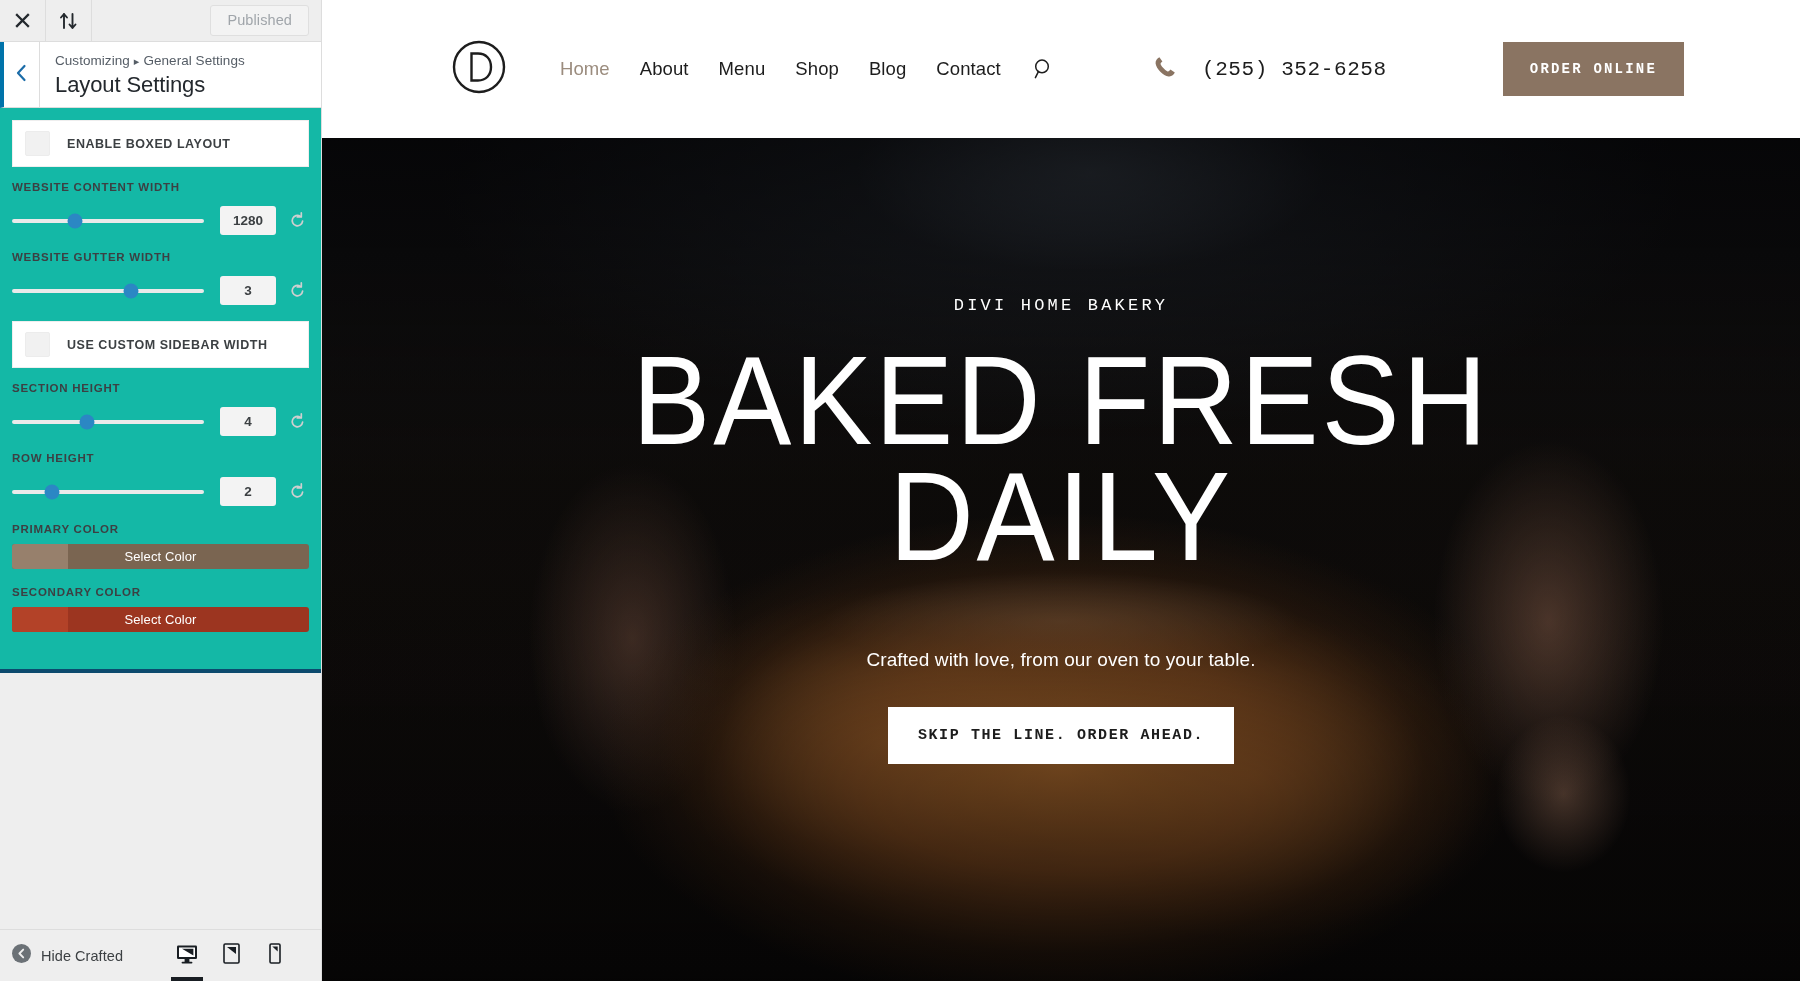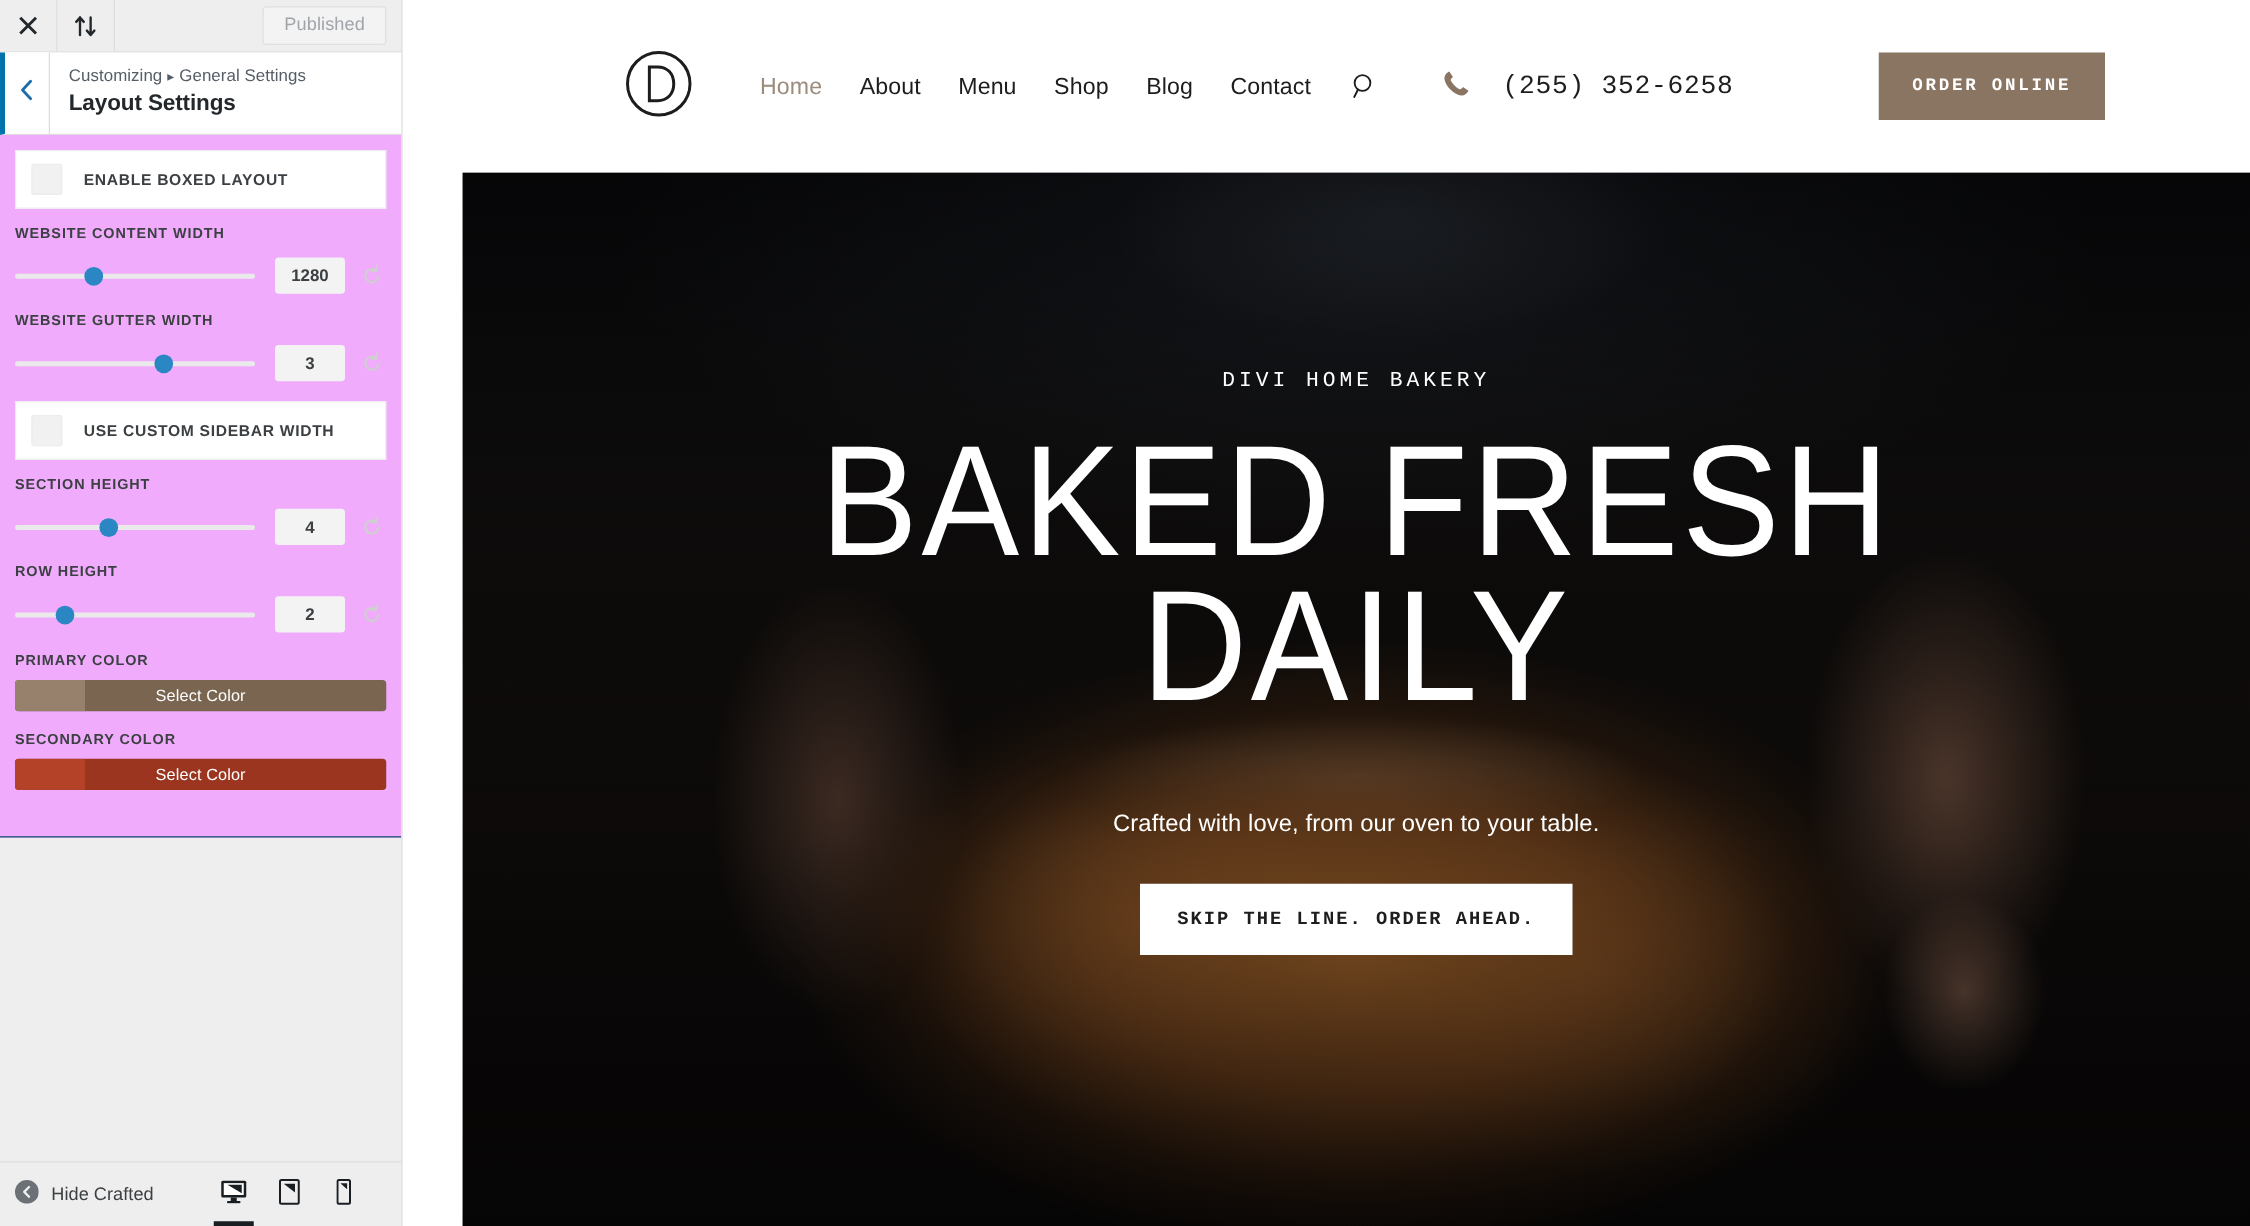--- a/index.html
+++ b/index.html
@@ -10,21 +10,20 @@
     overflow: hidden;
     font-family: "Liberation Sans", sans-serif;
     background: #fff;
   }
 
   #app {
     position: relative;
     width: 1800px;
     height: 981px;
     display: flex;
-    gap: 48px;
   }
 
   
   .customizer {
     position: relative;
     width: 322px;
     height: 981px;
     background: #eeeeee;
     flex: 0 0 322px;
     display: flex;
@@ -90,39 +89,39 @@
     flex: 1 1 auto;
   }
   .cz-crumb {
     font-size: 13.5px;
     color: #555d66;
     line-height: 1.35;
     letter-spacing: 0.05px;
   }
   .cz-crumb .sep { margin: 0 4px; font-size: 11px; color: #555d66; }
   .cz-title {
-    font-size: 18px;
-    font-weight: 700;
+    font-size: 22px;
+    font-weight: 400;
     color: #23282d;
     line-height: 1.3;
     letter-spacing: -0.1px;
     margin-top: 1px;
   }
 
   
   .cz-body {
     flex: 1 1 auto;
     background: #eeeeee;
     overflow: hidden;
     position: relative;
   }
   .cz-panel {
-    background: #f0abfc;
+    background: #14b8a6;
     padding: 12px 12px 20px 12px;
-    border-bottom: 1px solid #0c4a6e;
+    border-bottom: 4px solid #0c4a6e;
   }
 
   .ctl { margin-bottom: 12px; }
   .ctl:last-child { margin-bottom: 0; }
 
   
   .ctl-check {
     display: flex;
     align-items: center;
     border: 1px solid #eeeeee;

